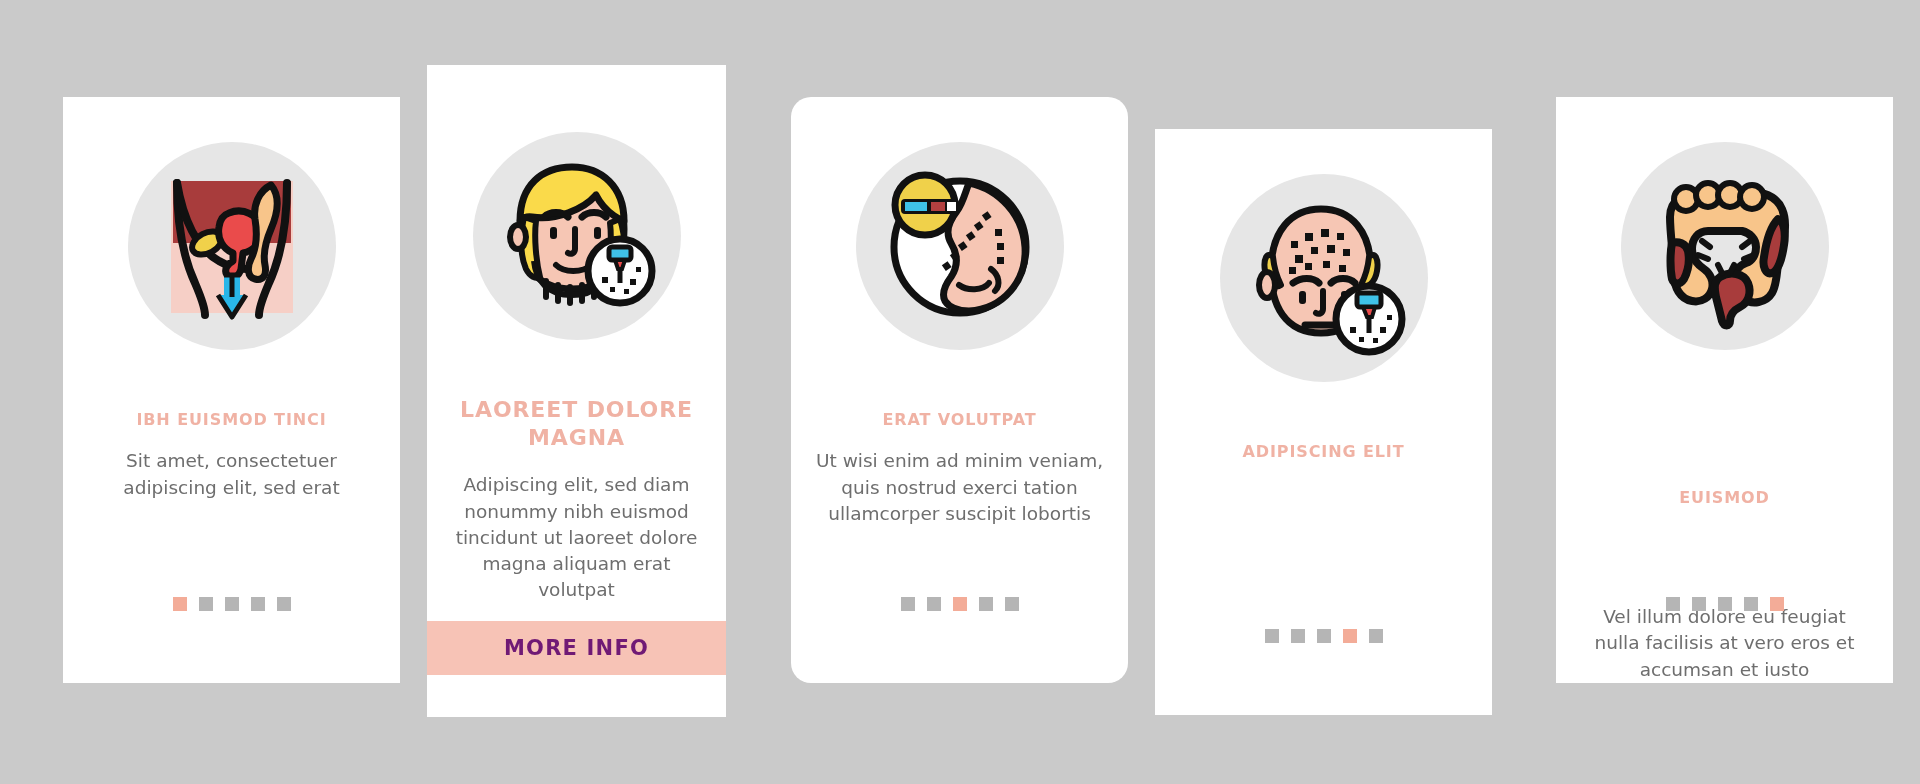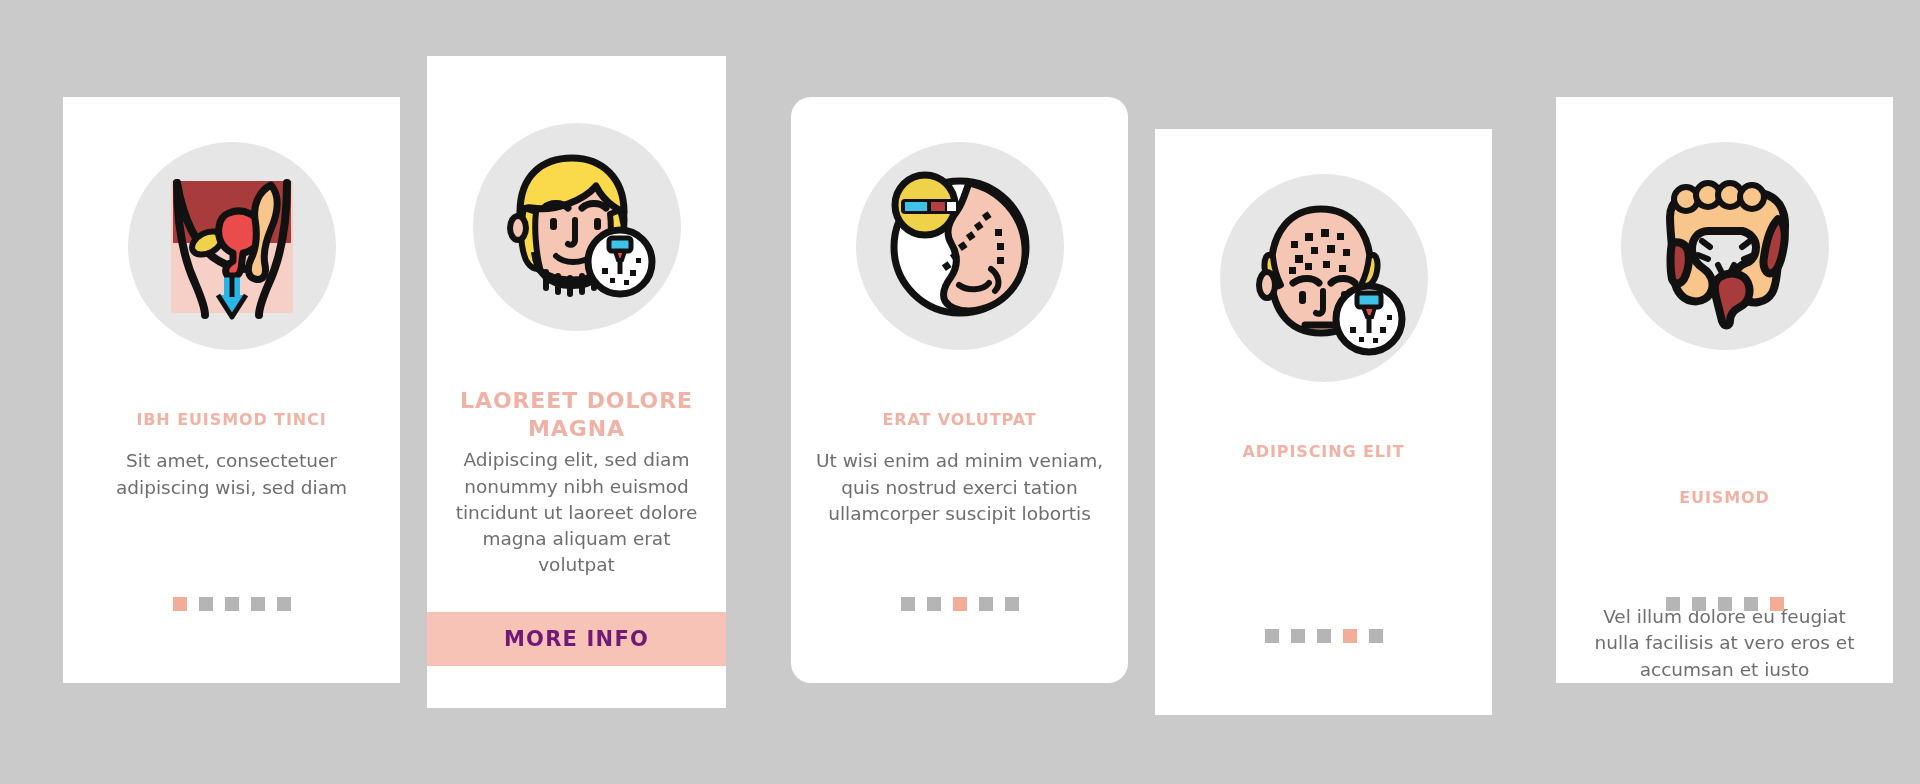--- a/index.html
+++ b/index.html
@@ -30,21 +30,21 @@
 
   
   .card.small {
     top: 97px;
     width: 337px;
     height: 586px;
   }
 
   
   .card.featured {
-    top: 56px;
+    top: 65px;
     width: 299px;
     height: 652px;
   }
 
   .icon-wrap {
     position: relative;
     width: 337px;
     display: flex;
     justify-content: center;
     align-items: center;
@@ -82,21 +82,21 @@
   .card-body {
     color: #6e6e6e;
     font-size: 18.5px;
     line-height: 1.42;
     text-align: center;
     padding: 0 24px;
     box-sizing: border-box;
     width: 100%;
   }
   .card.small .card-body { margin-top: 18px; }
-  .card.featured .card-body { margin-top: 4px; padding: 0 26px; }
+  .card.featured .card-body { margin-top: 20px; padding: 0 26px; }
 
   .dots {
     position: absolute;
     bottom: 72px;
     left: 0;
     width: 100%;
     display: flex;
     justify-content: center;
     gap: 12px;
   }
@@ -143,21 +143,21 @@
           <path d="M86 56 C100 50 116 58 118 72 C120 86 110 94 100 96 L98 112 C96 120 88 124 84 118 C80 112 86 106 90 104 L90 96 C80 92 74 82 76 70 C77 62 80 58 86 56 Z" fill="#ea4b4b" stroke="#111" stroke-width="7" stroke-linejoin="round"></path>
           <path d="M128 28 C138 40 134 58 128 72 C122 86 120 98 122 108 C124 118 120 124 112 122 C104 120 104 110 108 102 C114 90 114 74 112 62 C110 48 116 34 128 28 Z" fill="#f8c58a" stroke="#111" stroke-width="7" stroke-linejoin="round"></path>
           <path d="M89 118 L89 140" stroke="#29b6e8" stroke-width="16"></path>
           <path d="M75 138 L89 160 L103 138 Z" fill="#29b6e8"></path>
           <path d="M89 118 L89 140 M75 138 L89 160 L103 138" stroke="#111" stroke-width="5" fill="none" stroke-linejoin="round"></path>
           <path d="M81 118 H97" stroke="#111" stroke-width="5"></path>
         </svg>
       </div>
     </div>
     <div class="card-title">IBH EUISMOD TINCI</div>
-    <div class="card-body">Sit amet, consectetuer adipiscing wisi, sed diam</div>
+    <div class="card-body">Sit amet, consectetuer adipiscing elit, sed erat</div>
     <div class="dots">
       <span class="dot active"></span>
       <span class="dot"></span>
       <span class="dot"></span>
       <span class="dot"></span>
       <span class="dot"></span>
     </div>
   </div>
 
   <div class="card featured" style="left:427px;">

